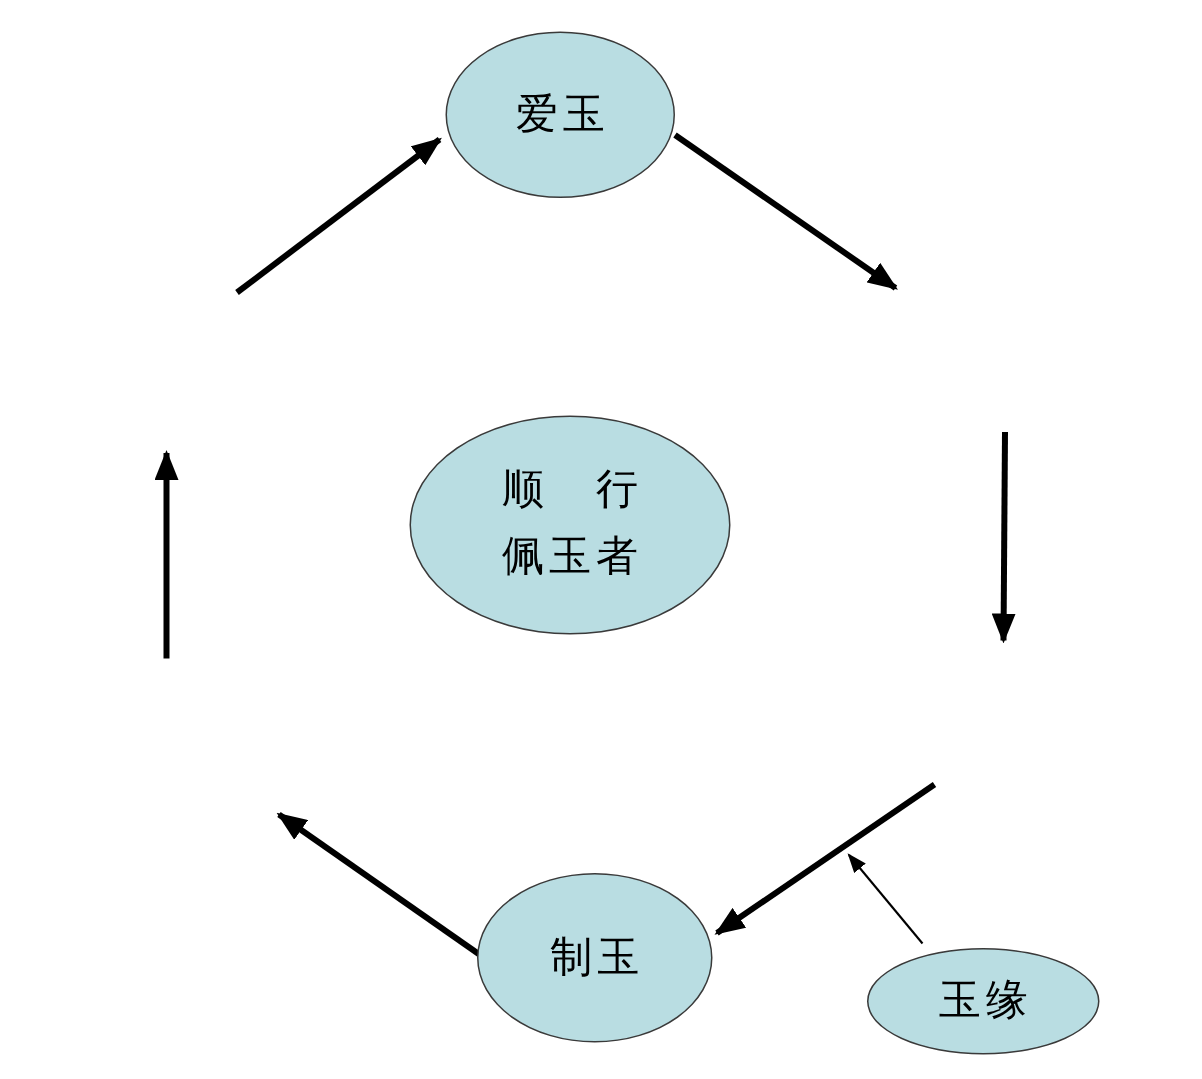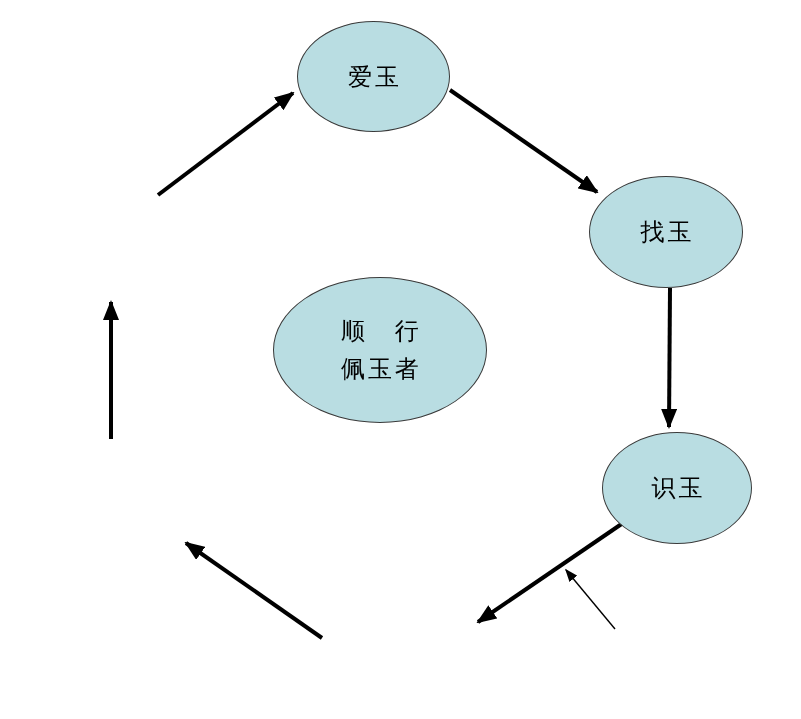--- a/index.html
+++ b/index.html
@@ -38,21 +38,21 @@
     border: 1.4px solid var(--node-stroke, #3a3a3a);
     box-sizing: border-box;
     display: flex;
     flex-direction: column;
     align-items: center;
     justify-content: center;
     text-align: center;
   }
   .node .label {
     color: var(--text, #000000);
-    font-size: 24px;
+    font-size: 28px;
     letter-spacing: 0.12em;
     padding-left: 0.12em;
     white-space: nowrap;
     line-height: 1.0;
   }
   .node.center-node .label {
     line-height: 1.6;
   }
   
   .n-aiyu   { left:297px; top:21px;  width:153px; height:111px; }
@@ -84,30 +84,30 @@
     <line class="thick" x1="623" y1="523" x2="478" y2="622" marker-end="url(#headThick)"></line>
     <line class="thick" x1="322" y1="638" x2="186" y2="543" marker-end="url(#headThick)"></line>
     <line class="thick" x1="111" y1="439" x2="111" y2="302" marker-end="url(#headThick)"></line>
     <line class="thin" x1="615" y1="629" x2="566" y2="570" marker-end="url(#headThin)"></line>
   </svg>
 
   <div class="node n-aiyu">
     <span class="label">爱玉</span>
   </div>
 
-  <div class="node n-zhaoyu">
-    <span class="label">找玉</span>
+
+
+  <div class="node n-zhiyu">
+    <span class="label">制玉</span>
   </div>
-
-  <div class="node n-shiyu">
-    <span class="label">识玉</span>
-  </div>
-
 
 
 
   <div class="node n-center center-node">
     <span class="label">顺　行</span>
     <span class="label">佩玉者</span>
   </div>
 
+  <div class="node n-yuyuan">
+    <span class="label">玉缘</span>
+  </div>
 
 </div>
 
 </body></html>

